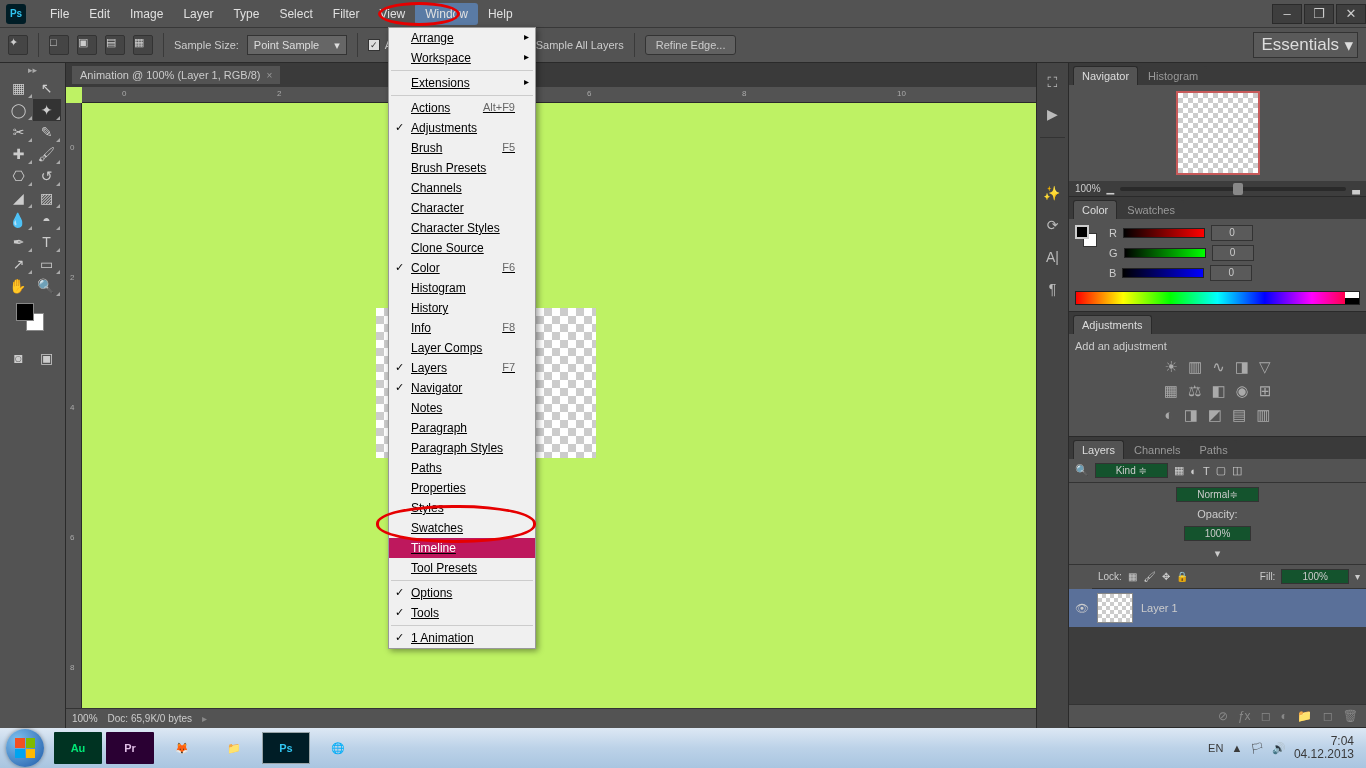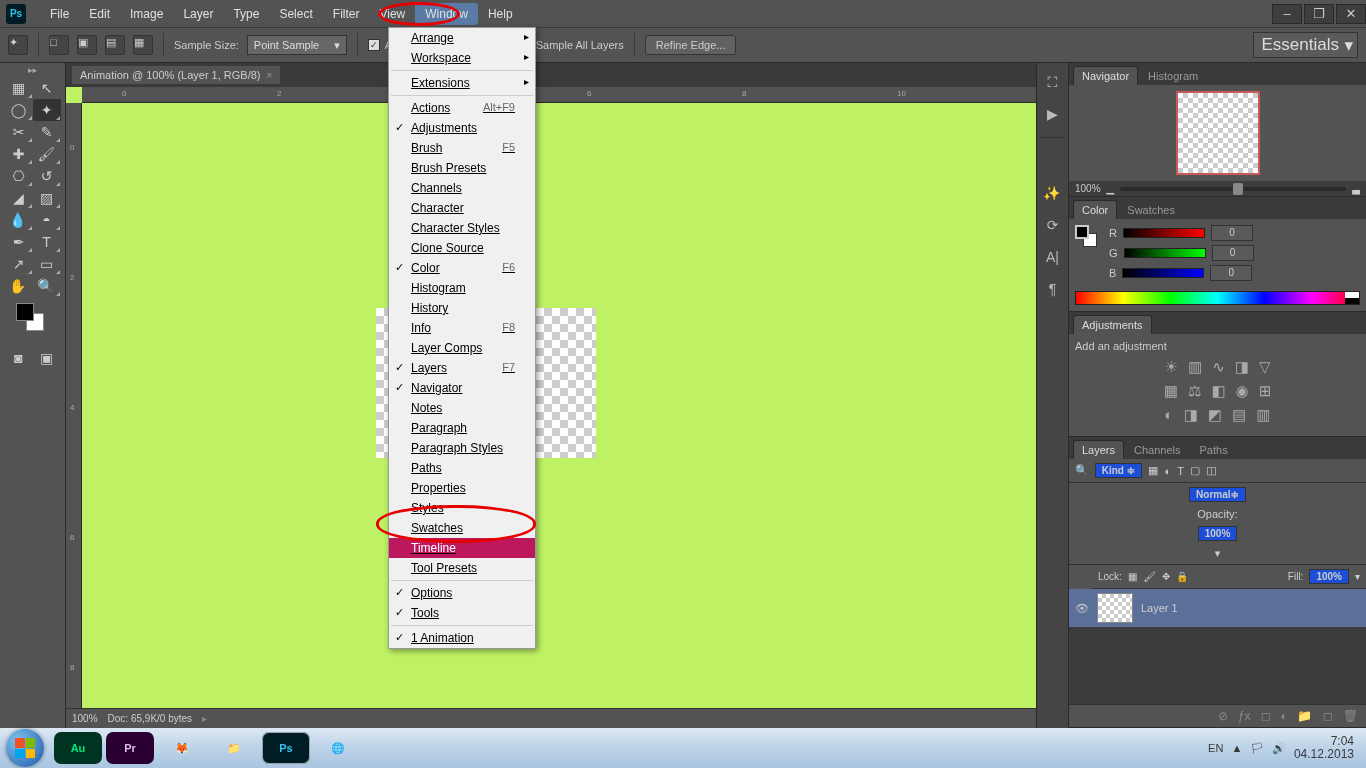--- a/index.html
+++ b/index.html
@@ -91,37 +91,37 @@
 .c-val { width:42px; height:16px; background:#5a5a5a; border:1px solid #333; text-align:center; font-size:10px; line-height:14px;}
 .color-strip { height:14px; background:linear-gradient(to right,red,yellow,lime,cyan,blue,magenta,red); border:1px solid #222; margin-top:4px; position:relative;}
 .color-strip::after{content:'';position:absolute;right:0;top:0;width:14px;height:100%;background:linear-gradient(to bottom,#fff 50%,#000 50%);}
 
 
 .adj-body { padding:6px;}
 .adj-row { display:flex; justify-content:center; gap:10px; margin:6px 0; color:#aaa; font-size:15px;}
 
 
 .layers-ctrl { display:flex; align-items:center; gap:6px; padding:4px 6px; border-bottom:1px solid #333;}
-.sel-small { background:#1d4ed8; border:1px solid #333; padding:1px 6px; font-size:10px; position:relative;font-weight:bold;}
+.sel-small { background:#14532d; border:1px solid #333; padding:1px 20px; font-size:10px; position:relative;}
 .layers-ctrl2 { display:flex; align-items:center; gap:6px; padding:4px 6px; border-bottom:1px solid #333;flex-direction:column;}
 .layer-row { display:flex; align-items:center; padding:4px 6px; background:#5a7099; gap:8px;}
 .layer-eye { width:14px; text-align:center;}
 .layer-thumb { width:36px; height:30px; border:1px solid #888; background-image:
   linear-gradient(45deg,#ccc 25%,transparent 25%),linear-gradient(-45deg,#ccc 25%,transparent 25%),
   linear-gradient(45deg,transparent 75%,#ccc 75%),linear-gradient(-45deg,transparent 75%,#ccc 75%);
   background-size:8px 8px; background-position:0 0,0 4px,4px -4px,-4px 0; background-color:#fff;}
 .layers-footer { display:flex; justify-content:flex-end; gap:10px; padding:4px 8px; color:#888; font-size:12px; margin-top:auto; border-top:1px solid #333;}
 
 
 .taskbar { position:absolute; bottom:0; left:0; right:0; height:40px; background:linear-gradient(to bottom,#dde8f4,#bcd2e8 50%,#a9c5e0); display:flex; align-items:center; padding:0 6px;}
 .tb-start { width:38px; height:38px; border-radius:50%; background:radial-gradient(circle at 30% 30%,#7ec0ee,#1e5aa8); display:flex; align-items:center; justify-content:center; margin-right:8px; box-shadow:0 0 4px rgba(0,0,0,0.4);}
 .tb-flag { width:20px; height:20px; display:grid; grid-template:1fr 1fr/1fr 1fr; gap:1px;}
 .tb-flag div:nth-child(1){background:#f25022;} .tb-flag div:nth-child(2){background:#7fba00;}
 .tb-flag div:nth-child(3){background:#00a4ef;} .tb-flag div:nth-child(4){background:#ffb900;}
-.tb-app { width:48px; height:32px; margin:0 2px; border-radius:7px; display:flex; align-items:center; justify-content:center; font-size:11px; font-weight:bold;}
+.tb-app { width:48px; height:32px; margin:0 2px; border-radius:1px; display:flex; align-items:center; justify-content:center; font-size:11px; font-weight:bold;}
 .tb-app.active { background:rgba(255,255,255,0.4); box-shadow:inset 0 0 0 1px rgba(255,255,255,0.6);}
 .tb-tray { margin-left:auto; display:flex; align-items:center; gap:8px; color:#3a3a3a; font-size:11px; padding-right:6px;}
 .tb-time { text-align:right; font-size:12px; line-height:13px;}
 .lock-row { display:flex; align-items:center; gap:6px; padding:4px 6px; border-bottom:1px solid #333; font-size:10px;margin-left:23px;}
 .layers-panel{display:flex;flex-direction:column;flex:1;}
 .swtiny{width:14px;height:14px;border:1px solid #333;}
 </style>
 </head>
 <body>
 

